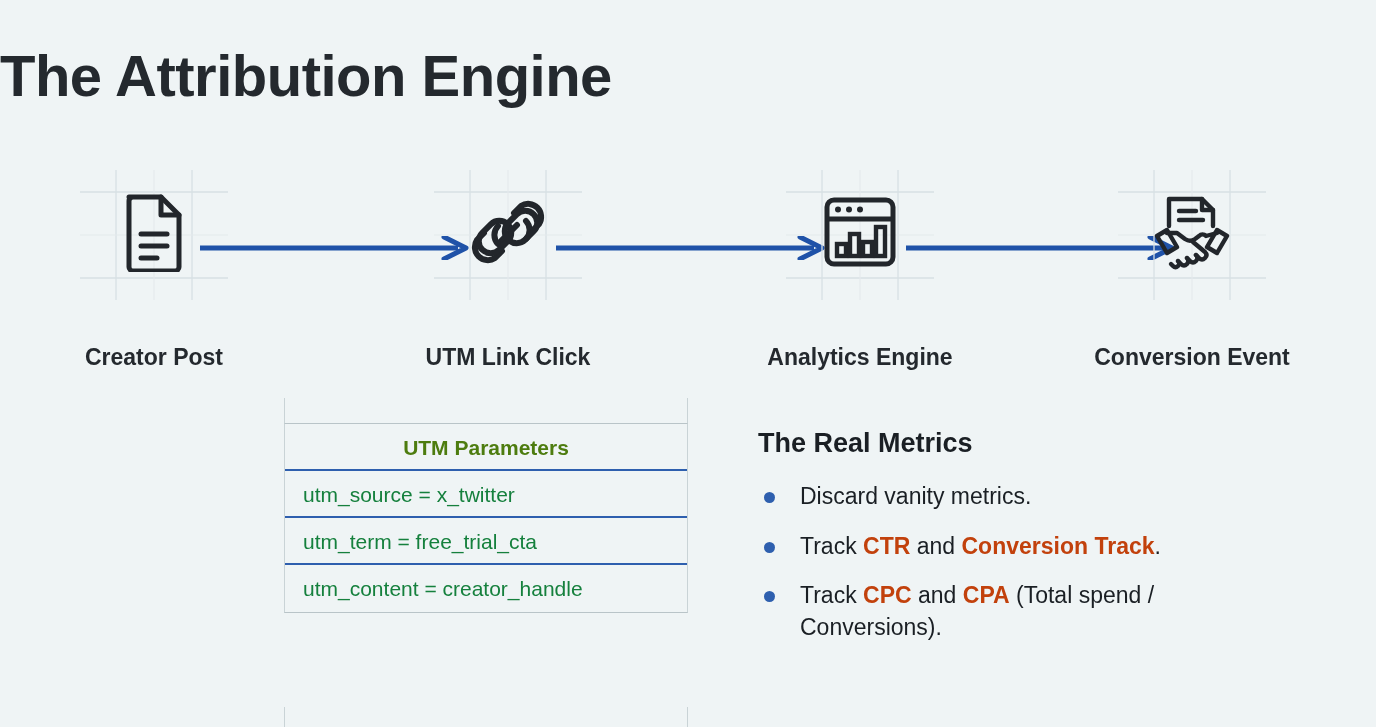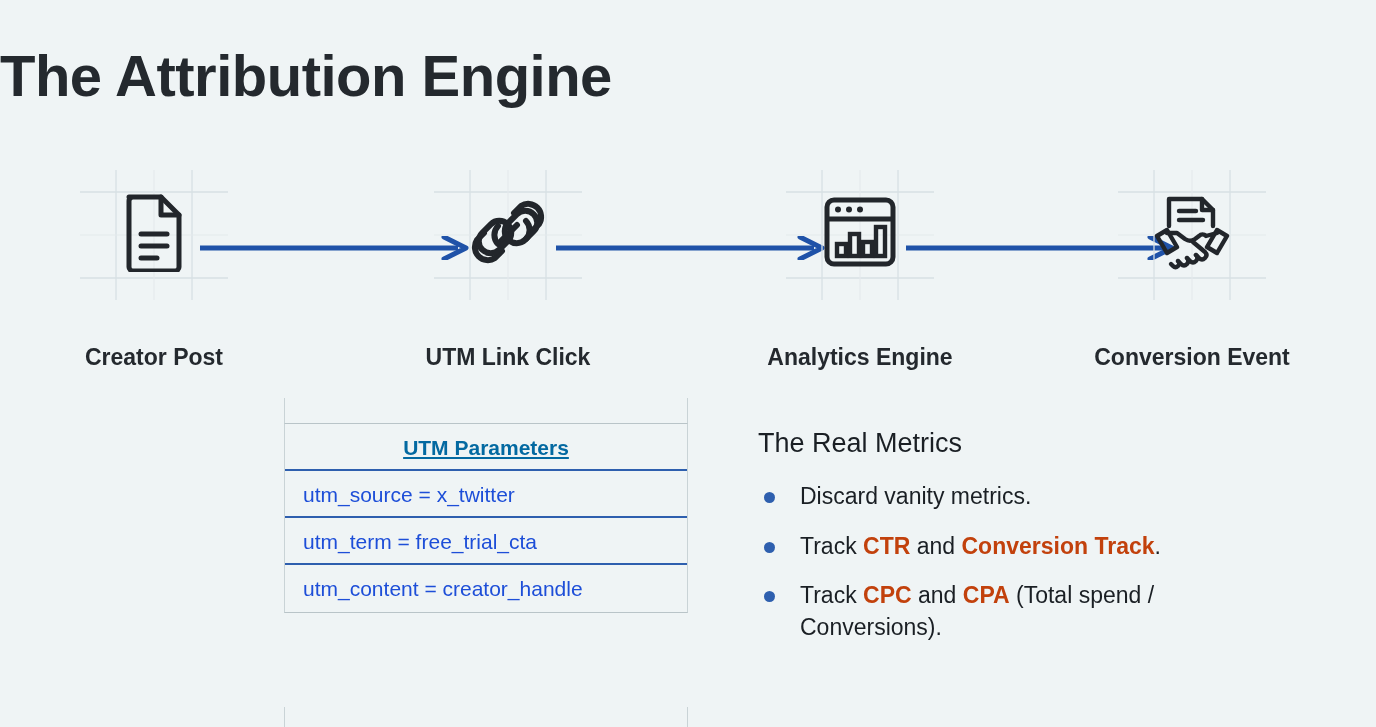--- a/index.html
+++ b/index.html
@@ -115,47 +115,46 @@
     border-right: 1px solid #c9d3d6;
     border-top: 1px solid #b9c4c8;
     border-bottom: 1px solid #b9c4c8;
   }
   .utm-header {
     height: 47px;
     line-height: 47px;
     text-align: center;
     font-size: 21px;
     font-weight: bold;
-    color: #0369a1;
+    color: #4d7c0f;
     border-bottom: 2px solid #2e5fae;
     box-sizing: border-box;
-    text-decoration: underline;
   }
   .utm-row {
     height: 47px;
     line-height: 47px;
     padding-left: 18px;
     font-size: 21px;
-    color: #1d4ed8;
+    color: #15803d;
     border-bottom: 2px solid #2e5fae;
     box-sizing: border-box;
     white-space: nowrap;
   }
   .utm-row:last-child { border-bottom: none; }
 
   
   .metrics {
     position: absolute;
     left: 758px;
     top: 428px;
     width: 470px;
   }
   .metrics-title {
     font-size: 27px;
-    font-weight: normal;
+    font-weight: bold;
     color: #1a1f24;
     margin-bottom: 22px;
   }
   .bullet-item {
     position: relative;
     padding-left: 42px;
     margin-bottom: 18px;
     font-size: 23px;
     line-height: 1.38;
     color: #1a1f24;

